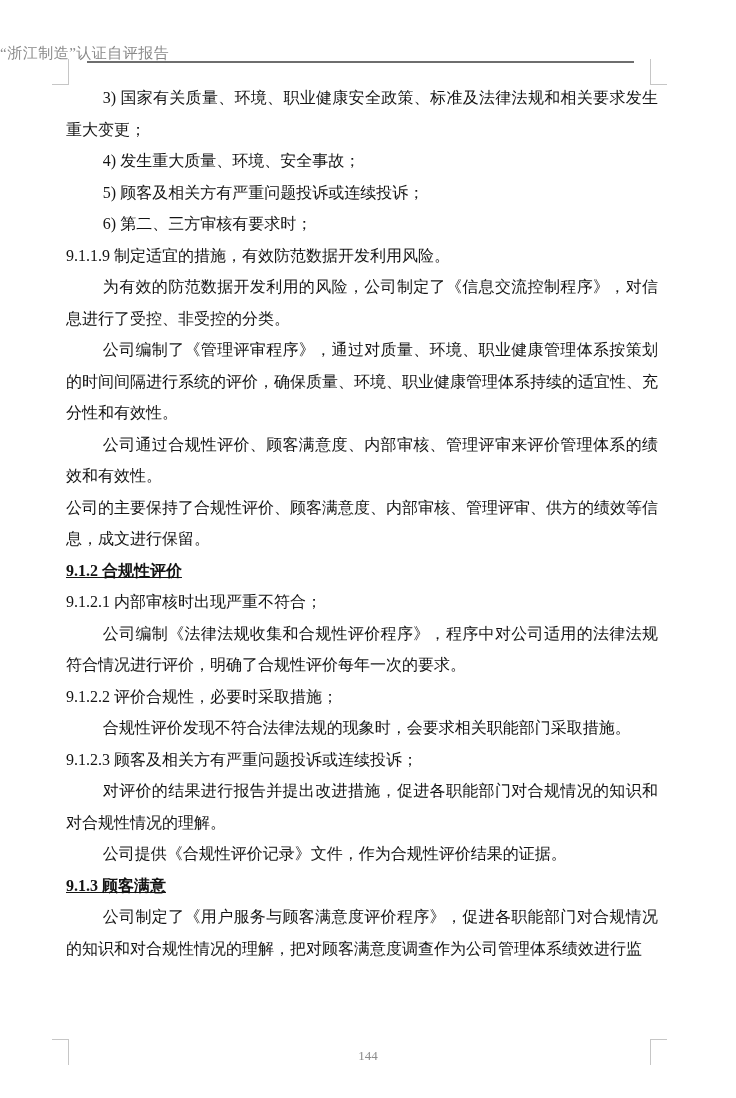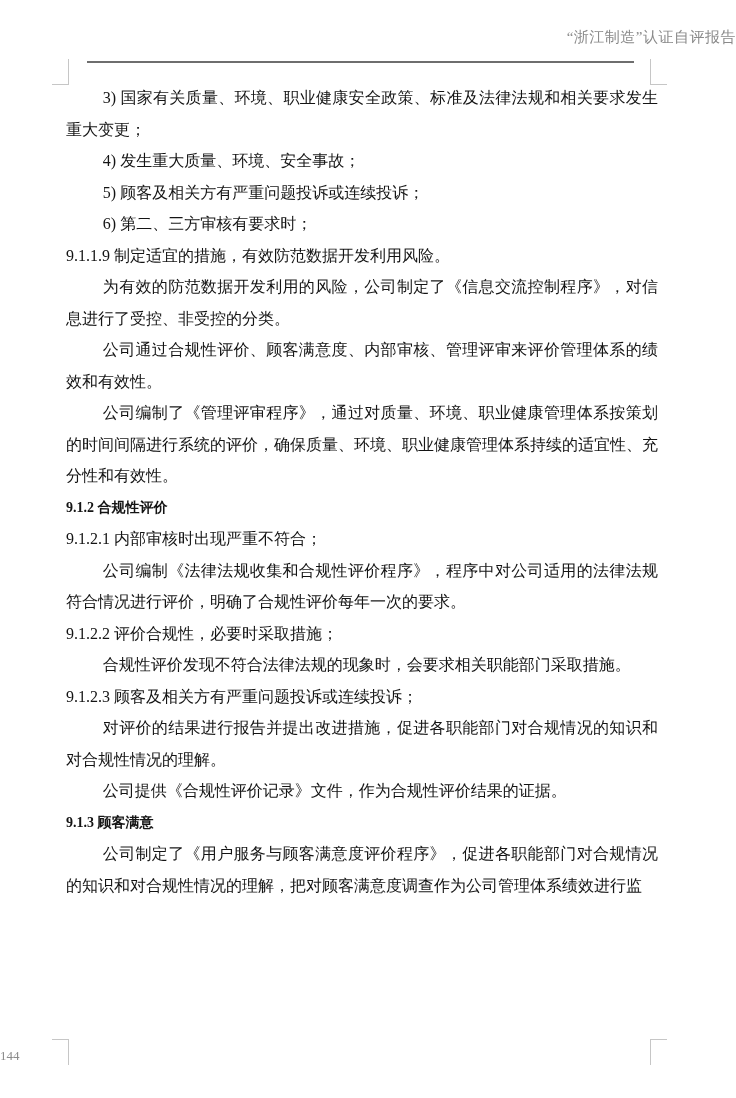--- a/index.html
+++ b/index.html
@@ -9,22 +9,22 @@
     background: #ffffff;
     position: relative;
     font-family: "Liberation Serif", "DejaVu Serif", serif;
     overflow: hidden;
   }
   .page { position: absolute; inset: 0; background: #ffffff; }
 
   
   .header-title {
     position: absolute;
-    top: 28px; left: 0; right: 0;
-    text-align: right;
+    top: 44px; left: 0; right: 0;
+    text-align: left;
     color: #8a8a8a;
     font-size: 15px;
     letter-spacing: 0.5px;
     font-family: "Liberation Serif", "DejaVu Serif", serif;
   }
   .header-rule {
     position: absolute;
     top: 61px; left: 87px; width: 547px;
     border-top: 2px solid #6e6e6e;
     height: 0;
@@ -43,28 +43,30 @@
     top: 82px; left: 66px; width: 592px;
     color: #141414;
     font-size: 16px;
     line-height: 31.5px;
   }
   .para { margin: 0; text-align: justify; }
   .indent { text-indent: 2.3em; }
   .heading {
     margin: 0;
     font-weight: bold;
-    font-size: 14px;
+    font-size: 16px;
     text-align: left;
+    text-decoration: underline;
   }
 
   
   .page-number {
     position: absolute;
     top: 1048px; left: 0; right: 0;
+    text-align: center;
     color: #8c8c8c;
     font-size: 13px;
     font-family: "Liberation Serif", "DejaVu Serif", serif;
   }
 </style>
 </head>
 <body>
 
 <div class="page">
 
@@ -76,22 +78,23 @@
   <div class="corner bl"></div>
   <div class="corner br"></div>
 
   <div class="content">
     <div class="para indent">3) 国家有关质量、环境、职业健康安全政策、标准及法律法规和相关要求发生重大变更；</div>
     <div class="para indent">4) 发生重大质量、环境、安全事故；</div>
     <div class="para indent">5) 顾客及相关方有严重问题投诉或连续投诉；</div>
     <div class="para indent">6) 第二、三方审核有要求时；</div>
     <div class="para">9.1.1.9 制定适宜的措施，有效防范数据开发利用风险。</div>
     <div class="para indent">为有效的防范数据开发利用的风险，公司制定了《信息交流控制程序》，对信息进行了受控、非受控的分类。</div>
+    <div class="para indent">公司编制了《管理评审程序》，通过对质量、环境、职业健康管理体系按策划的时间间隔进行系统的评价，确保质量、环境、职业健康管理体系持续的适宜性、充分性和有效性。</div>
     <div class="para indent">公司通过合规性评价、顾客满意度、内部审核、管理评审来评价管理体系的绩效和有效性。</div>
-    <div class="para indent">公司编制了《管理评审程序》，通过对质量、环境、职业健康管理体系按策划的时间间隔进行系统的评价，确保质量、环境、职业健康管理体系持续的适宜性、充分性和有效性。</div>
+    <div class="para">公司的主要保持了合规性评价、顾客满意度、内部审核、管理评审、供方的绩效等信息，成文进行保留。</div>
     <div class="heading">9.1.2 合规性评价</div>
     <div class="para">9.1.2.1 内部审核时出现严重不符合；</div>
     <div class="para indent">公司编制《法律法规收集和合规性评价程序》，程序中对公司适用的法律法规符合情况进行评价，明确了合规性评价每年一次的要求。</div>
     <div class="para">9.1.2.2 评价合规性，必要时采取措施；</div>
     <div class="para indent">合规性评价发现不符合法律法规的现象时，会要求相关职能部门采取措施。</div>
     <div class="para">9.1.2.3 顾客及相关方有严重问题投诉或连续投诉；</div>
     <div class="para indent">对评价的结果进行报告并提出改进措施，促进各职能部门对合规情况的知识和对合规性情况的理解。</div>
     <div class="para indent">公司提供《合规性评价记录》文件，作为合规性评价结果的证据。</div>
     <div class="heading">9.1.3 顾客满意</div>
     <div class="para indent">公司制定了《用户服务与顾客满意度评价程序》，促进各职能部门对合规情况的知识和对合规性情况的理解，把对顾客满意度调查作为公司管理体系绩效进行监</div>

